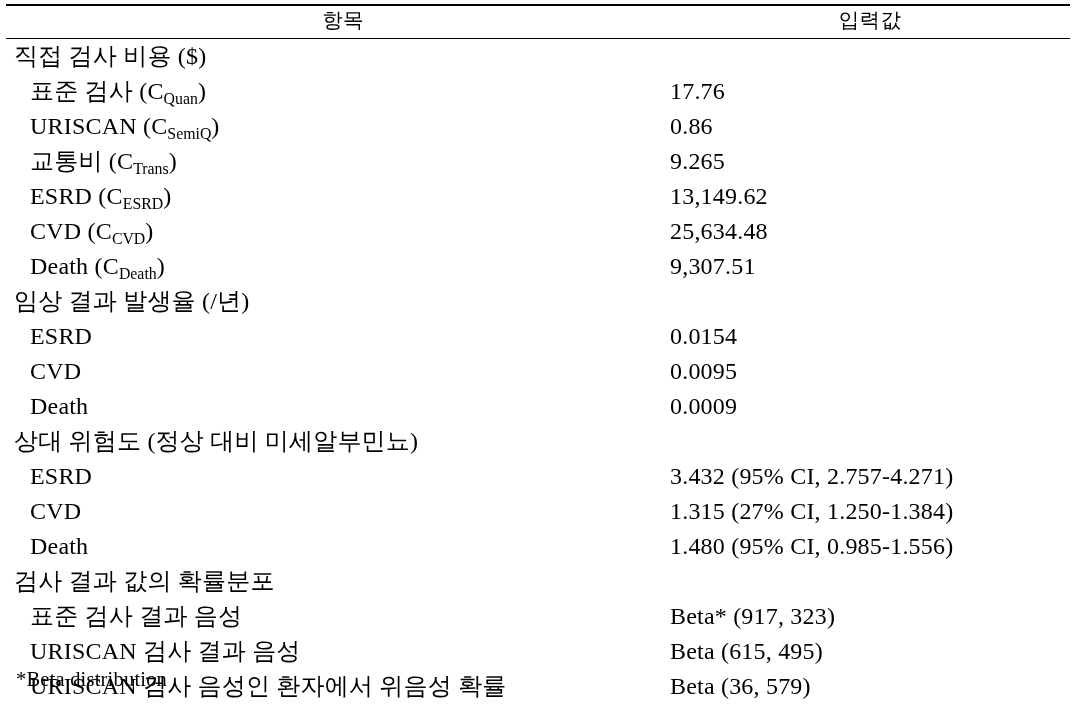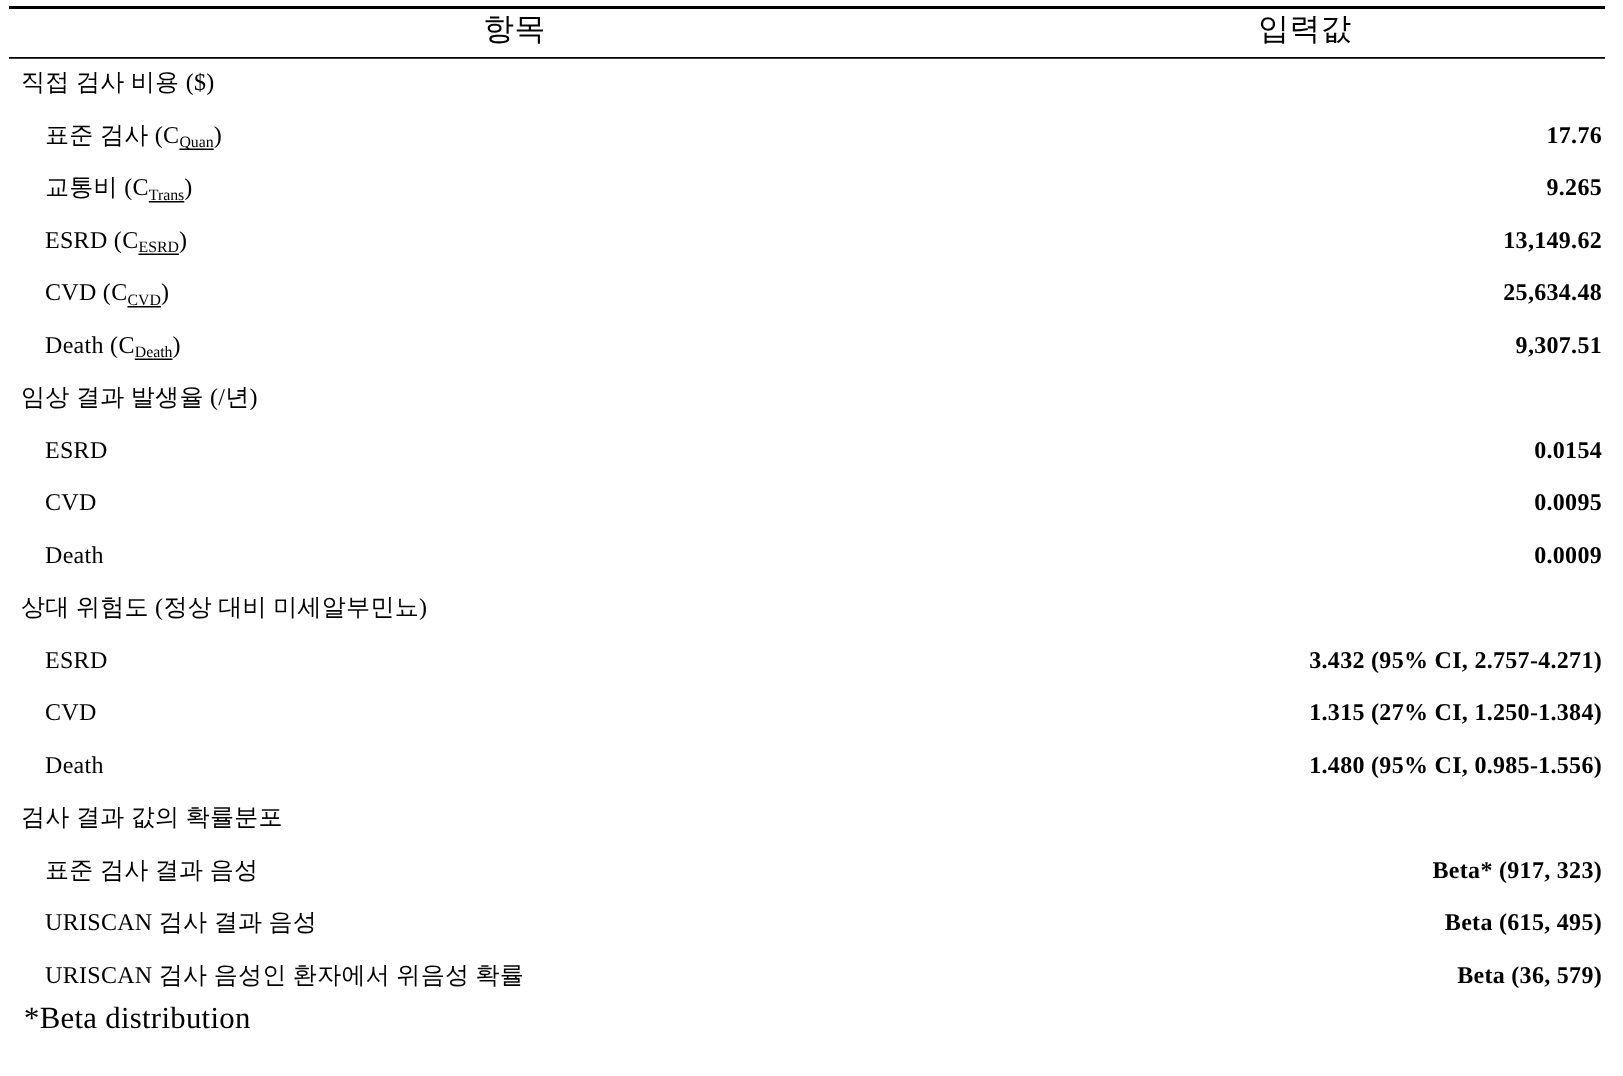--- a/index.html
+++ b/index.html
@@ -45,50 +45,48 @@
     font-weight: normal;
     font-size: 20.5px;
     text-align: center;
     padding: 3px 0 5px 0;
     line-height: 1.15;
     letter-spacing: 0.3px;
   }
   thead th.header-item { padding-left: 10px; }
 
   tbody td {
-    font-size: 16px;
+    font-size: 24px;
     line-height: 1.0;
     padding: 0;
     height: 35px;
     vertical-align: middle;
     white-space: nowrap;
   }
 
   td.cell-label {
     text-align: left;
     padding-left: 8px;
     letter-spacing: 0.2px;
   }
   td.cell-label.indent {
     padding-left: 24px;
   }
   td.cell-value {
-    text-align: right;
+    text-align: left;
     padding-right: 2px;
     letter-spacing: 0.2px;
-    font-weight: bold;
   }
 
   sub {
     font-size: 0.66em;
     vertical-align: baseline;
     position: relative;
     top: 0.32em;
     letter-spacing: 0;
-    text-decoration: underline;
   }
 
   .footnote {
     position: absolute;
     left: 16px;
     top: 668px;
     font-size: 20.5px;
     line-height: 1.1;
     letter-spacing: 0.2px;
     white-space: nowrap;
@@ -111,20 +109,24 @@
       </tr>
     </thead>
     <tbody id="table-body">
         <tr>
           <td class="cell-label">직접 검사 비용 ($)</td>
           <td class="cell-value"></td>
         </tr>
         <tr>
           <td class="cell-label indent">표준 검사 (C<sub>Quan</sub>)</td>
           <td class="cell-value">17.76</td>
+        </tr>
+        <tr>
+          <td class="cell-label indent">URISCAN (C<sub>SemiQ</sub>)</td>
+          <td class="cell-value">0.86</td>
         </tr>
         <tr>
           <td class="cell-label indent">교통비 (C<sub>Trans</sub>)</td>
           <td class="cell-value">9.265</td>
         </tr>
         <tr>
           <td class="cell-label indent">ESRD (C<sub>ESRD</sub>)</td>
           <td class="cell-value">13,149.62</td>
         </tr>
         <tr>

